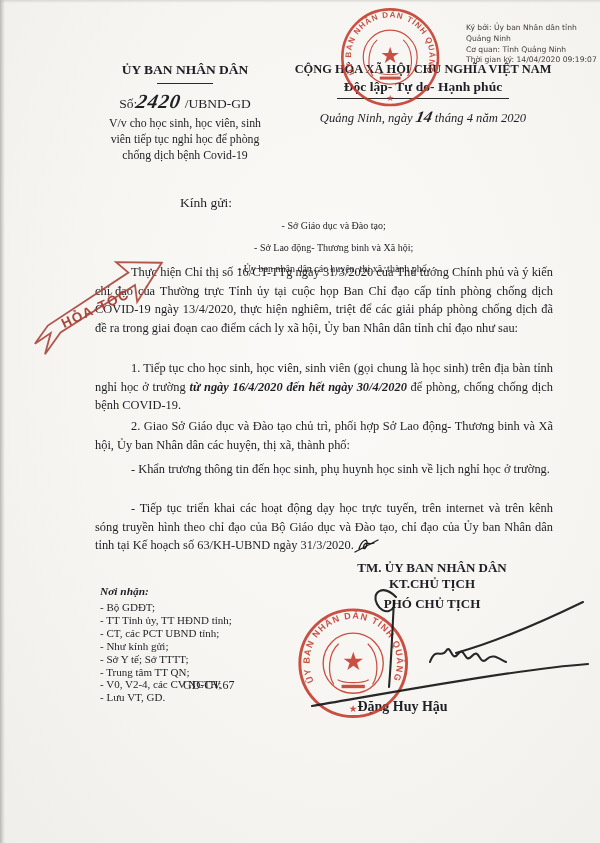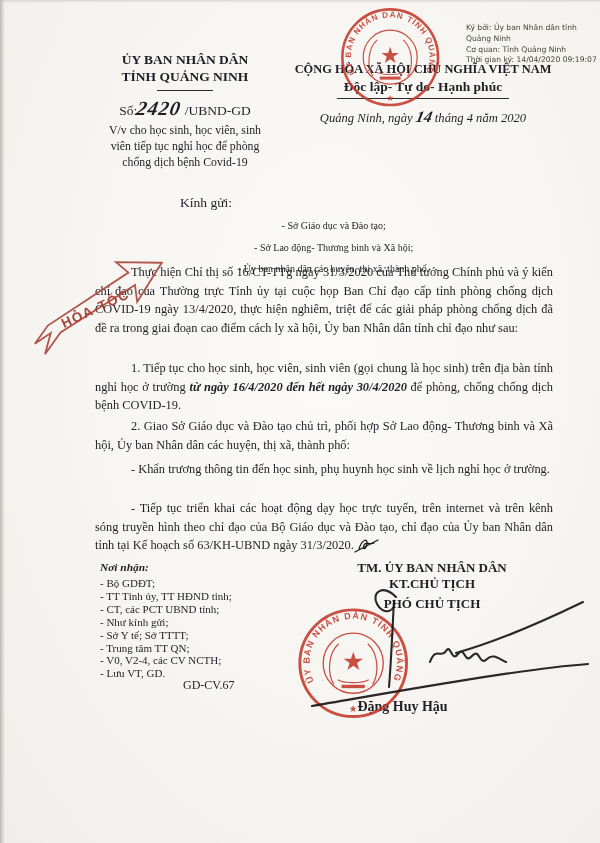--- a/index.html
+++ b/index.html
@@ -16,21 +16,21 @@
     background:linear-gradient(to right,#8d8b86,#cfcdc8 60%,rgba(0,0,0,0));opacity:.55;}
   .edge-top{left:0;top:0;width:600px;height:3px;
     background:linear-gradient(to bottom,#b9b7b2,rgba(0,0,0,0));opacity:.45;}
 
   
   .sign-info{left:466px;top:23px;width:132px;
     font-family:"DejaVu Sans","Liberation Sans",sans-serif;
     font-size:7.6px;line-height:1.42;color:#433f39;}
 
   
-  .issuer{left:75px;top:52px;width:220px;text-align:center;}
+  .issuer{left:75px;top:62px;width:220px;text-align:center;}
   .issuer .l{font-weight:bold;font-size:13.5px;line-height:1.25;}
   .rule-s{width:56px;border:0;border-top:1.5px solid #2a2a2e;margin:4px auto 7px;}
   .so-line{font-size:13.5px;white-space:nowrap;}
   .handnum{font-size:20px;font-style:italic;font-weight:bold;
     display:inline-block;transform:skewX(-10deg);letter-spacing:1px;line-height:1;}
   .subject{font-size:11.8px;line-height:1.38;margin-top:3px;}
 
   
   .national{left:278px;top:62px;width:290px;text-align:center;}
   .national .l1{font-weight:bold;font-size:12.4px;}
@@ -46,21 +46,21 @@
 
   
   .para{left:95px;width:458px;font-size:12.4px;line-height:18.6px;
     text-align:justify;text-indent:36px;}
   .p-intro{top:263px;} .p-1{top:359px;} .p-2{top:417px;} .p-3{top:460px;} .p-4{top:499px;}
   .bi{font-weight:bold;font-style:italic;}
   .paraph-svg{vertical-align:-4px;}
 
   
   .noi-nhan{left:100px;top:561px;width:180px;}
-  .noi-nhan .lbl{font-weight:bold;font-style:italic;font-size:11.4px;margin-bottom:4px;}
+  .noi-nhan .lbl{font-weight:bold;font-style:italic;font-size:11.4px;margin-bottom:4px;margin-top:24px;}
   .noi-nhan .it{font-size:11px;line-height:12.9px;}
   .doc-code{left:183px;top:678px;font-size:12px;}
   .sign-block{left:317px;top:560px;width:230px;text-align:center;font-weight:bold;}
   .sign-block .s1{font-size:13px;}
   .sign-block .s2{font-size:13px;}
   .sign-block .s3{font-size:13px;margin-top:4px;}
   .signer-name{left:300px;top:699px;width:205px;text-align:center;
     font-weight:bold;font-size:14px;}
 
   .overlay{left:0;top:0;pointer-events:none;z-index:6;}
@@ -72,21 +72,20 @@
 <div class="abs edge-top"></div>
 
 <div class="abs sign-info">
   <div>Ký bởi: Ủy ban Nhân dân tỉnh Quảng Ninh</div>
   <div>Cơ quan: Tỉnh Quảng Ninh</div>
   <div>Thời gian ký: 14/04/2020 09:19:07</div>
 </div>
 
 <div class="abs issuer">
   <div class="l">ỦY BAN NHÂN DÂN</div>
-  <div class="l">TỈNH QUẢNG NINH</div>
   <hr class="rule-s">
   <div class="so-line"><span>Số:</span><span class="handnum">2420</span> <span>/UBND-GD</span></div>
   <div class="subject">
     <div>V/v cho học sinh, học viên, sinh</div>
     <div>viên tiếp tục nghỉ học để phòng</div>
     <div>chống dịch bệnh Covid-19</div>
   </div>
 </div>
 
 <div class="abs national">

